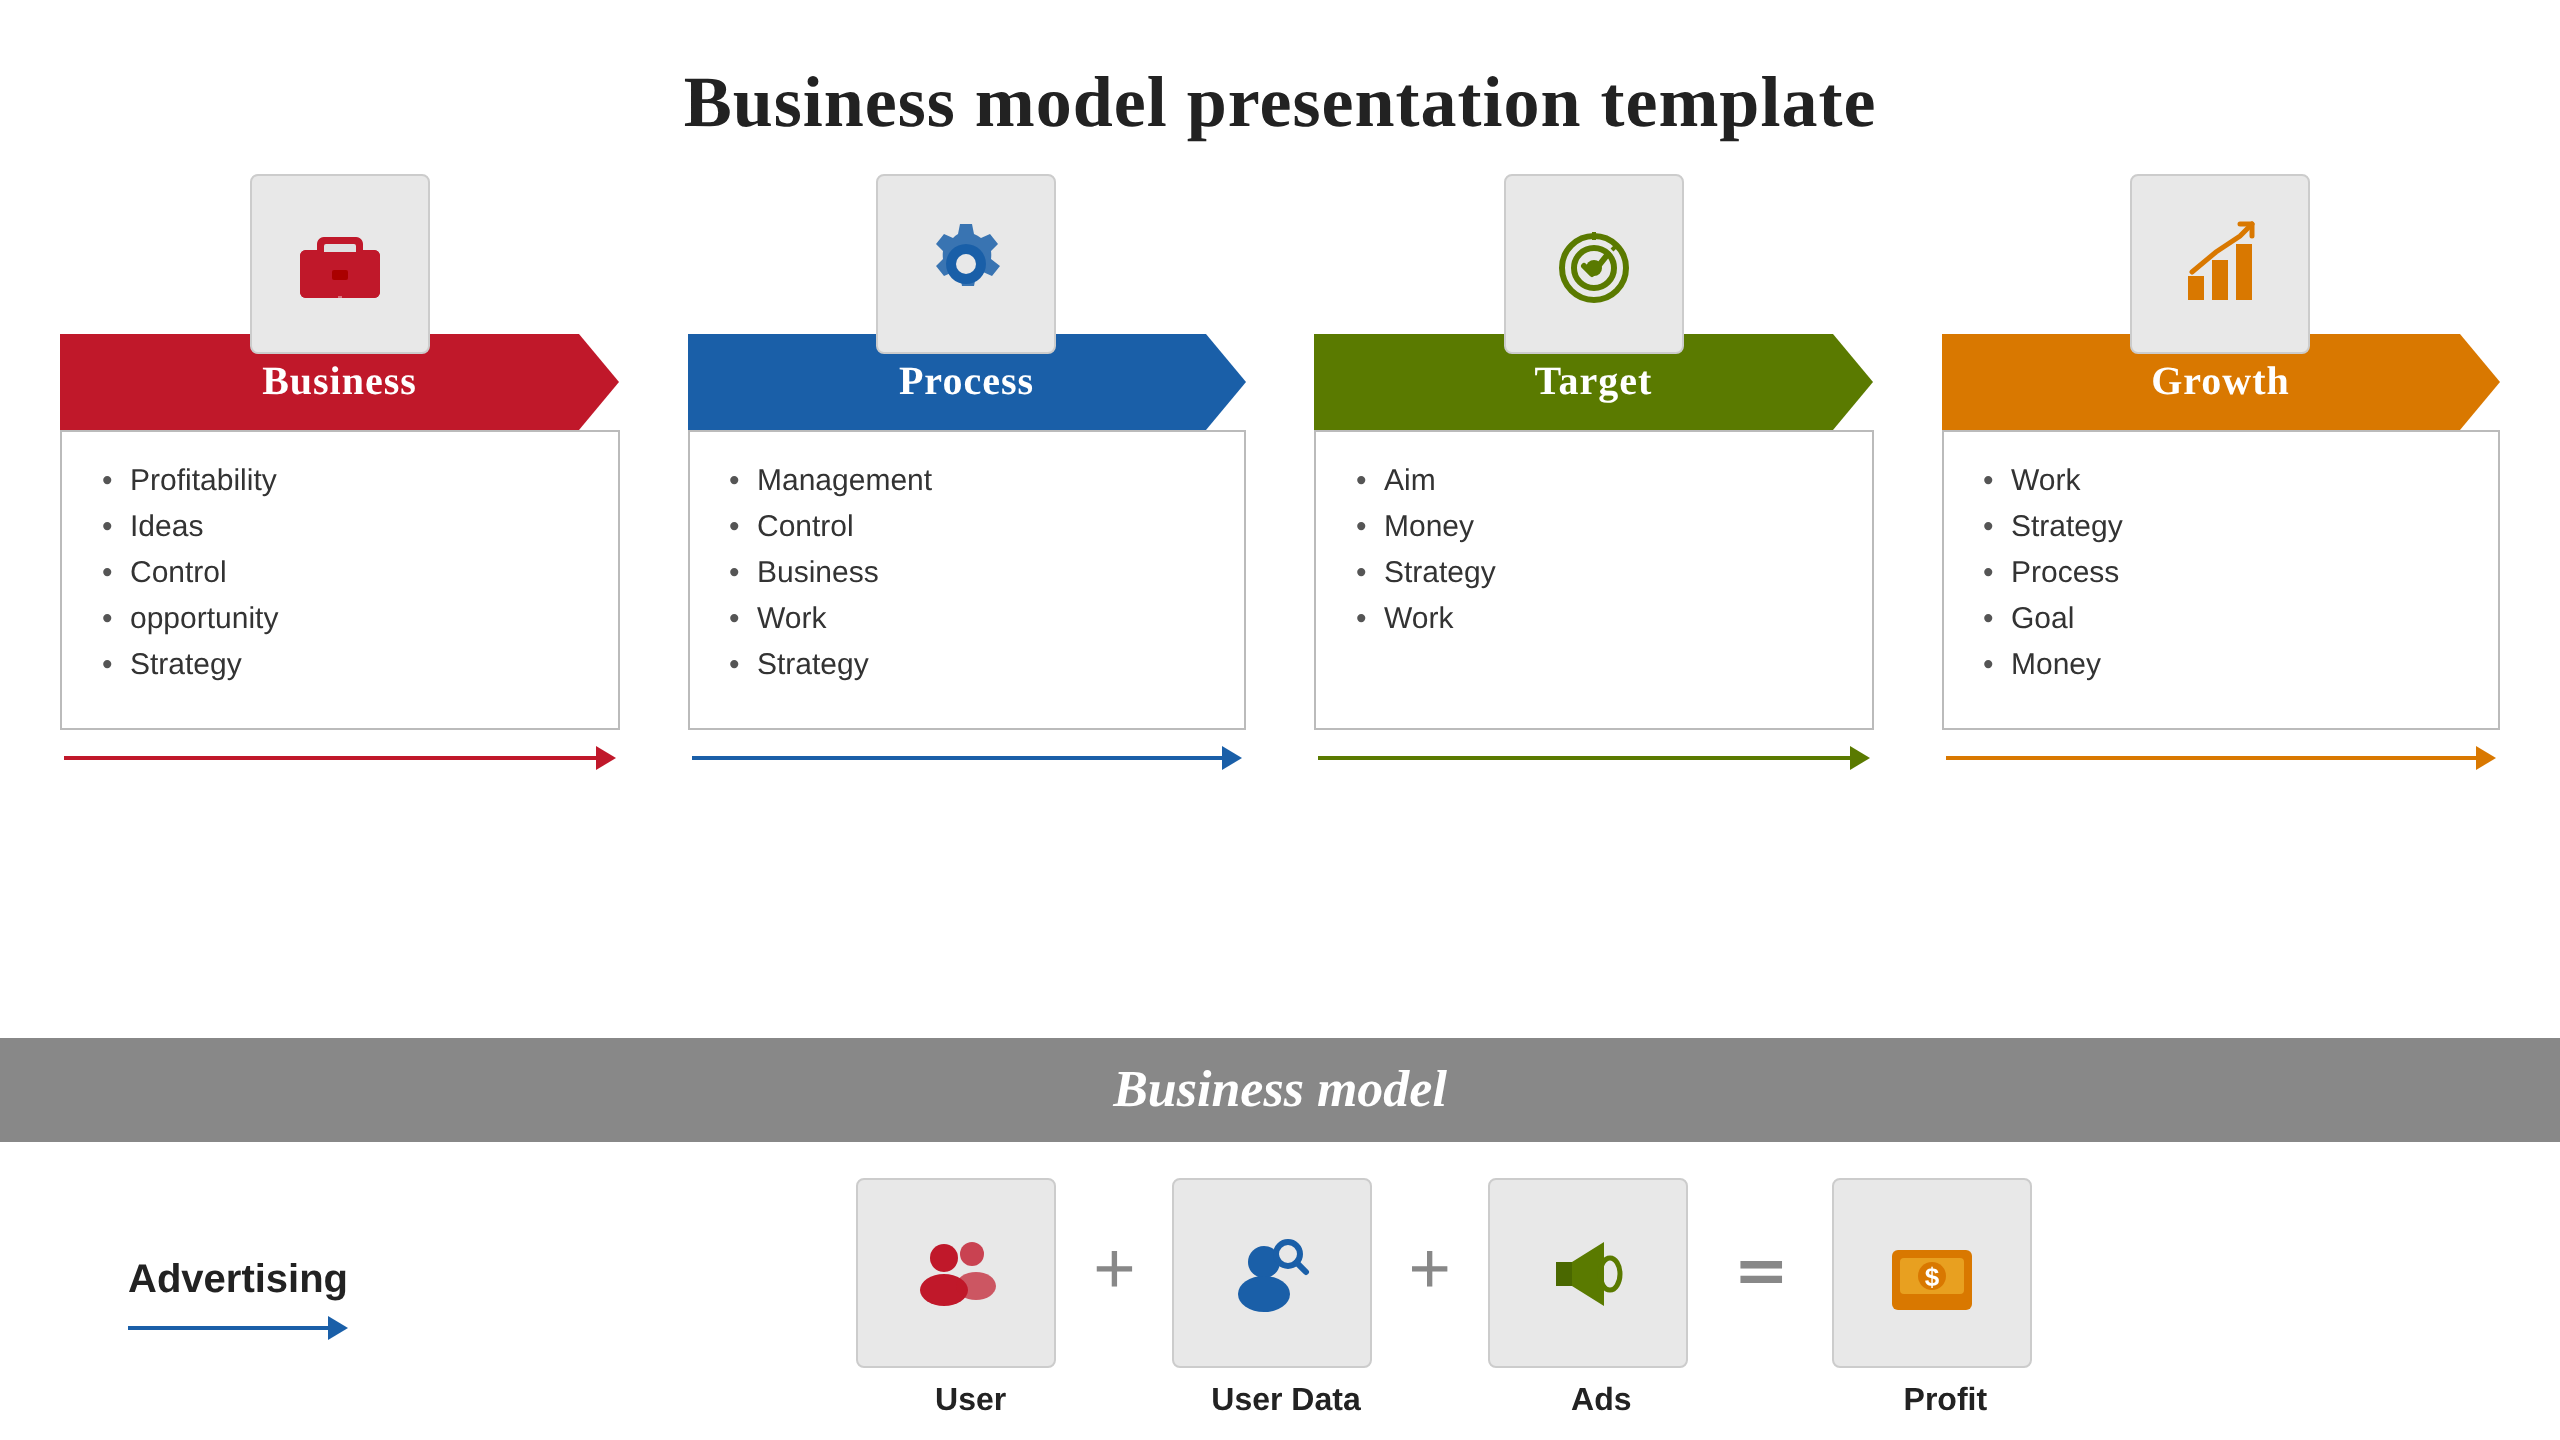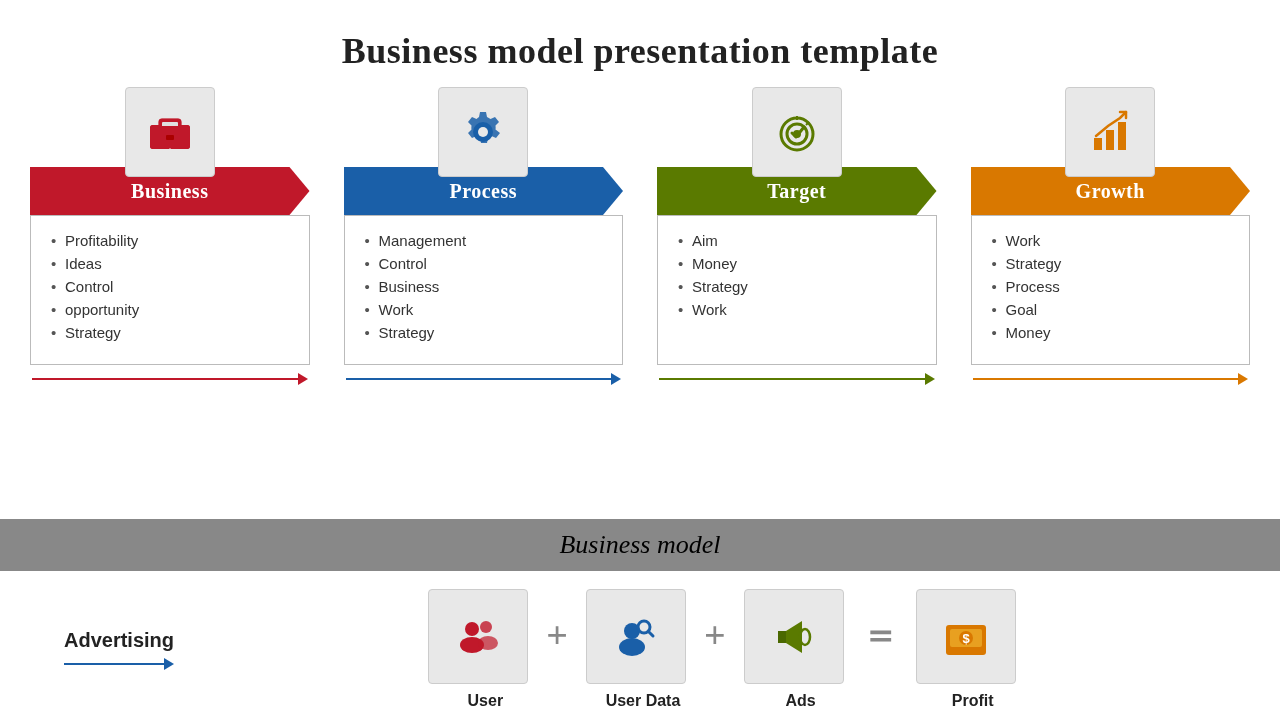--- a/index.html
+++ b/index.html
@@ -163,23 +163,23 @@
     .gray-banner {
       background: #888;
       height: 52px;
       display: flex;
       align-items: center;
       justify-content: center;
       margin-top: 2px;
     }
 
     .gray-banner-text {
-      color: #000000;
+      color: #ffffff;
       font-size: 26px;
-      font-weight: normal;
+      font-weight: bold;
       font-family: 'Georgia', serif;
       font-style: italic;
     }
 
     
     .bottom-section {
       display: flex;
       flex-direction: row;
       align-items: center;
       padding: 18px 30px 10px;

